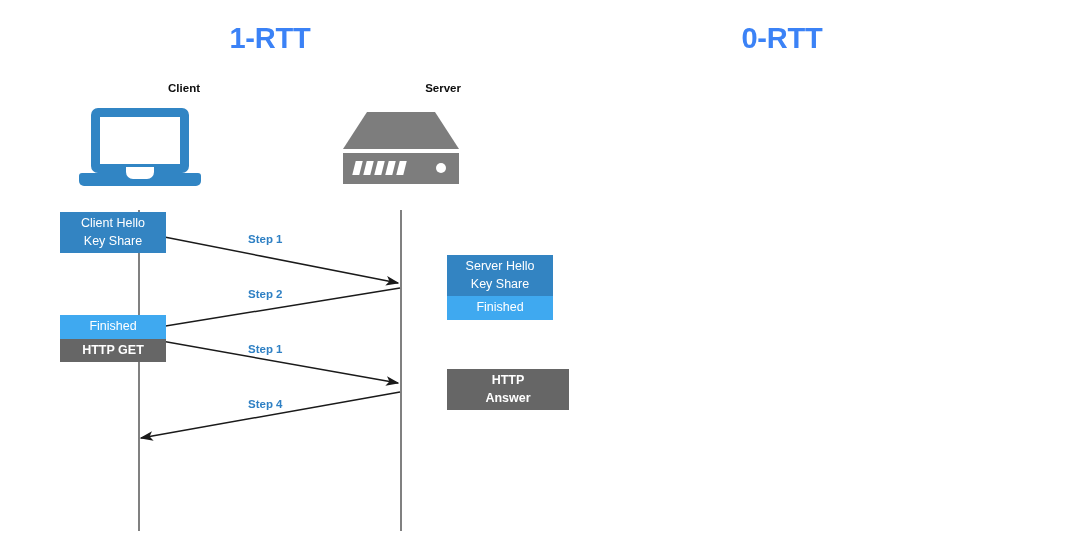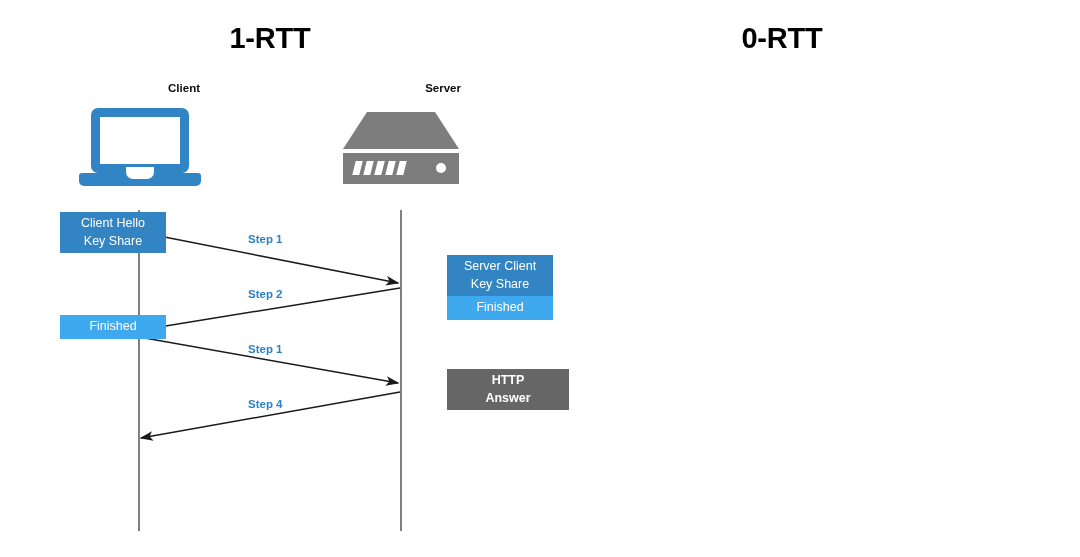--- a/index.html
+++ b/index.html
@@ -30,21 +30,21 @@
   .panel-right { left: 512px; }
 
   .panel-title {
     position: absolute;
     top: 22px;
     left: 0;
     width: 540px;
     text-align: center;
     font-size: 29px;
     font-weight: bold;
-    color: #000000;
+    color: #3b82f6;
     letter-spacing: -0.2px;
   }
 
   .actor-label {
     position: absolute;
     font-size: 11.5px;
     font-weight: bold;
     color: #0d0d0d;
     text-align: right;
     white-space: nowrap;
@@ -225,25 +225,28 @@
       <div class="seg blue-dark">
         <span class="ln">Client Hello</span>
         <span class="ln">Key Share</span>
       </div>
     </div>
 
     <div class="msgbox" style="left:25px; top:315px; width:106px;">
       <div class="seg blue-lite">
         <span class="ln">Finished</span>
       </div>
+      <div class="seg grey">
+        <span class="ln">HTTP GET</span>
+      </div>
     </div>
 
     <div class="msgbox" style="left:412px; top:255px; width:106px;">
       <div class="seg blue-dark">
-        <span class="ln">Server Client</span>
+        <span class="ln">Server Hello</span>
         <span class="ln">Key Share</span>
       </div>
       <div class="seg blue-lite">
         <span class="ln">Finished</span>
       </div>
     </div>
 
     <div class="msgbox" style="left:412px; top:369px; width:122px;">
       <div class="seg grey">
         <span class="ln">HTTP</span>

